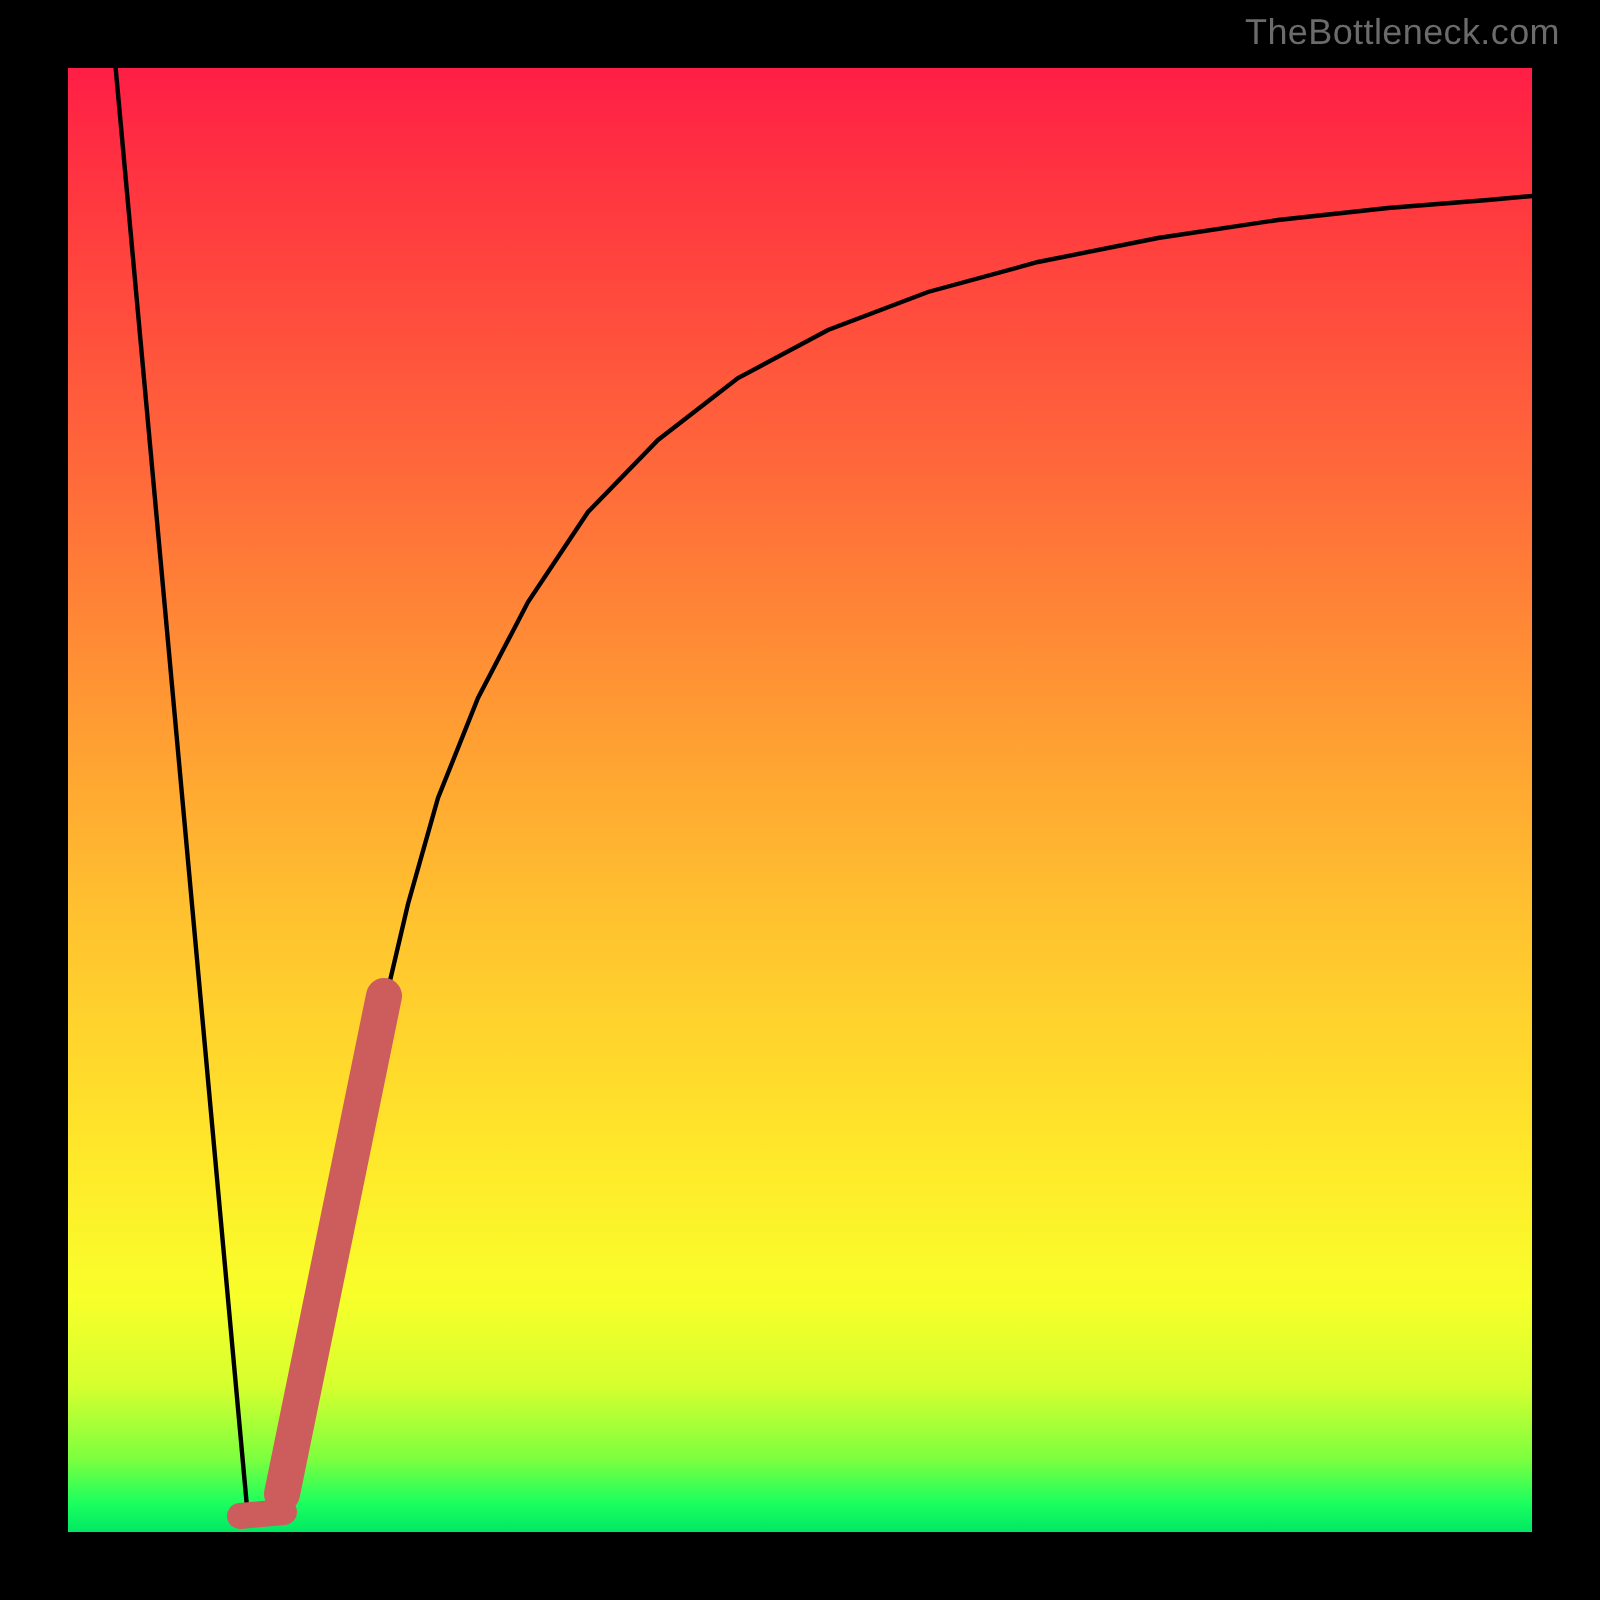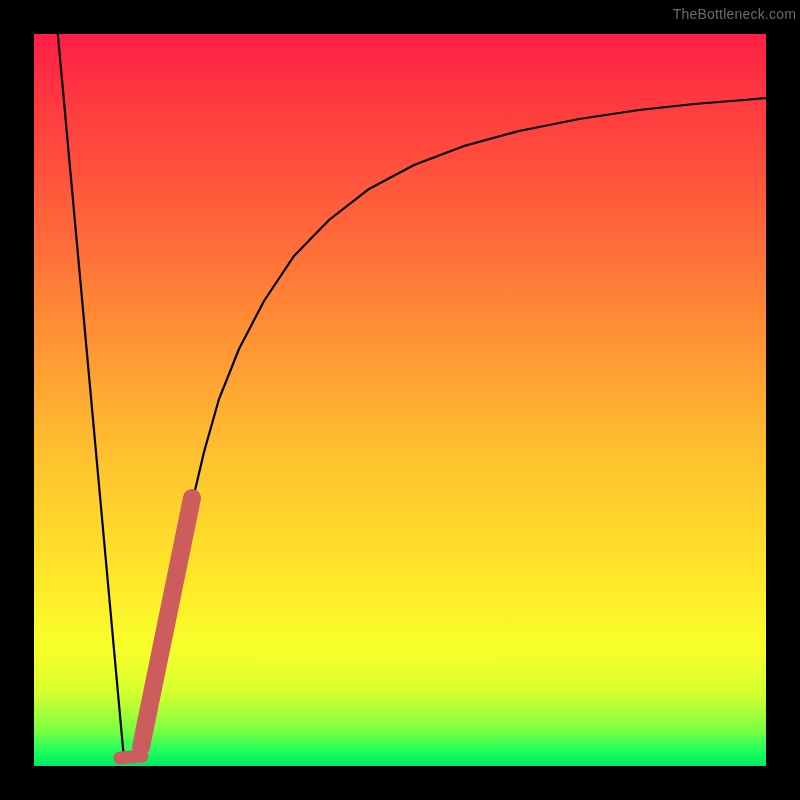--- a/index.html
+++ b/index.html
@@ -42,23 +42,23 @@
     position: absolute;
     left: 0;
     top: 0;
     width: 732px;
     height: 732px;
     overflow: visible;
   }
   .watermark {
     position: absolute;
     top: 6px;
-    right: 4px;
+    right: 20px;
     color: #6b6b6b;
-    font-size: 14px;
+    font-size: 18px;
     letter-spacing: 0.2px;
     user-select: none;
   }
 </style>
 </head>
 <body>
 
 <div class="frame">
 
   <div class="plot-area">

